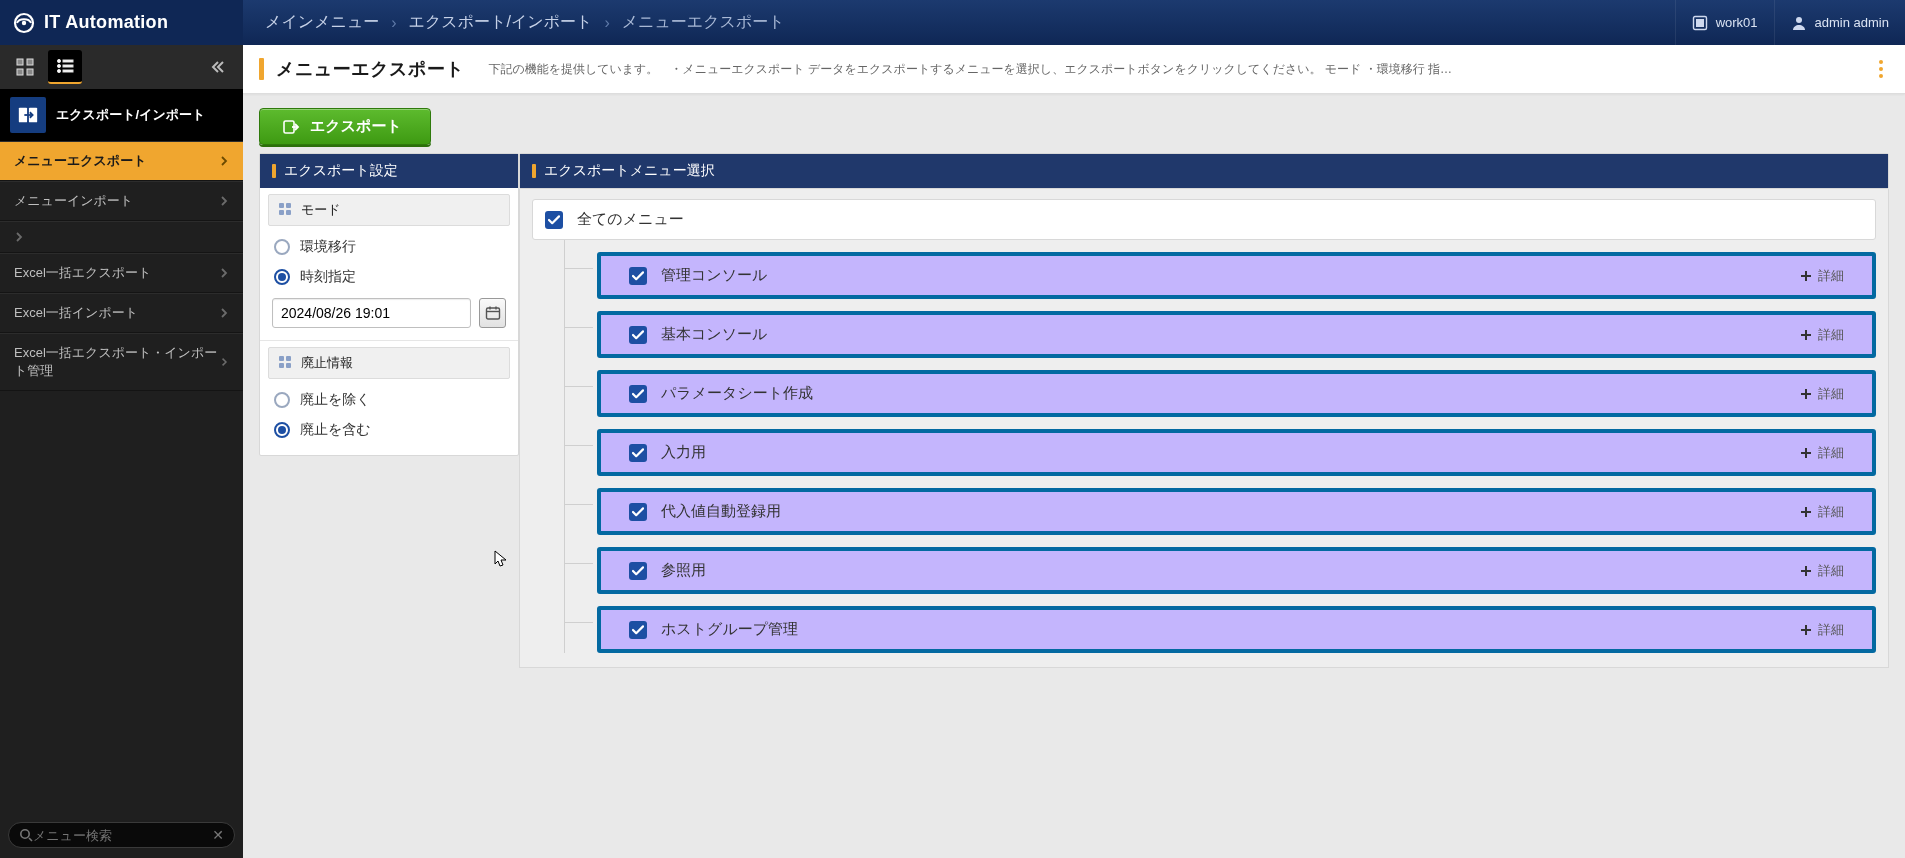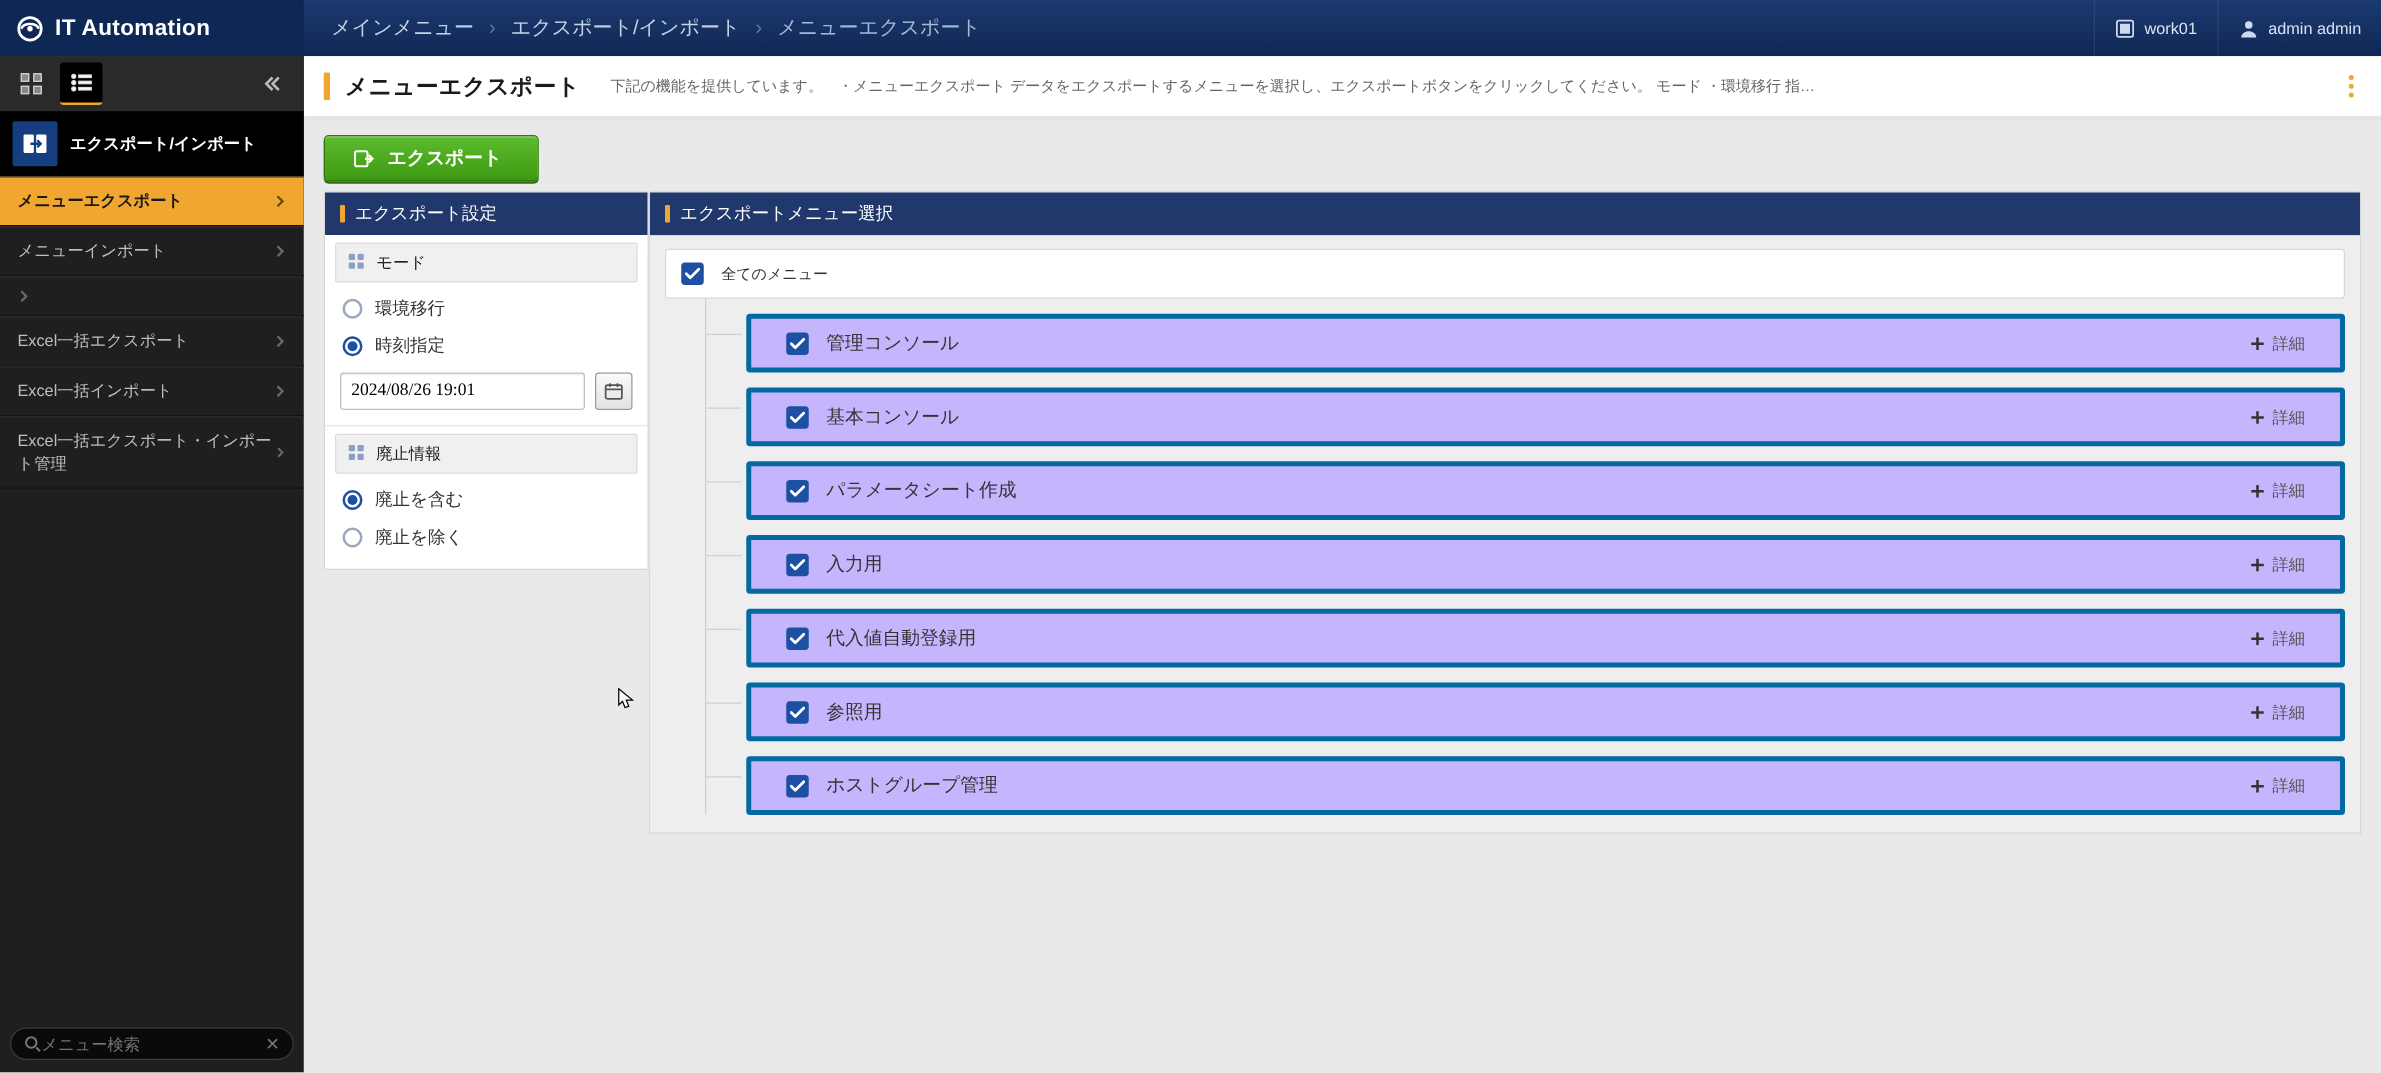--- a/index.html
+++ b/index.html
@@ -72,21 +72,21 @@
   .dots-icon { width:14px; height:14px; display:grid; grid-template-columns:repeat(2,5px); grid-template-rows:repeat(2,5px); gap:2px; }
   .dots-icon i { background:#8aa0c7; display:block; border-radius:1px; }
   .panel-body { padding:10px 12px; }
   .panel-body.tight { padding:6px 8px 10px; }
 
   .radio-line { display:flex; align-items:center; gap:10px; padding:6px 2px; cursor:pointer; font-size:14px; }
   .radio-dot { width:16px; height:16px; border:2px solid #9aa8bf; border-radius:50%; position:relative; flex:none; }
   .radio-line.selected .radio-dot { border-color:#1d4fa3; }
   .radio-line.selected .radio-dot::after { content:""; position:absolute; inset:2px; background:#1d4fa3; border-radius:50%; }
 
-  .date-row { display:flex; align-items:center; gap:8px; margin-top:6px;font-family:Liberation Serif, serif; }
+  .date-row { display:flex; align-items:center; gap:8px; margin-top:6px; }
   .date-input { flex:1; border:1px solid #bfbfbf; border-radius:3px; padding:6px 8px; font-size:14px; font-family:inherit; background:#fff; box-shadow:inset 0 1px 1px rgba(0,0,0,.08); }
   .cal-btn { width:32px; height:30px; border:1px solid #999; background:linear-gradient(#fafafa,#e2e2e2); border-radius:3px; display:flex; align-items:center; justify-content:center; cursor:pointer; }
   .cal-btn svg { width:16px; height:16px; }
 
   .right-col { flex:1; }
   .menu-select-panel { }
   .menu-list { padding:10px 12px 14px; background:#eee; border:1px solid #d8d8d8; border-top:none; }
 
   .all-row { background:#fff; border:1px solid #d8d8d8; border-radius:3px; padding:10px 12px; display:flex; align-items:center; gap:14px; }
   .tree-block { margin-left:20px; padding-left:0; }
@@ -303,48 +303,48 @@
             <div class="sub-head">
               <span class="dots-icon">
                   <i></i>
                   <i></i>
                   <i></i>
                   <i></i>
                 </span>
               <span>廃止情報</span>
             </div>
             <div style="padding:6px 4px 0;" id="discard-options">
+                <div class="radio-line">
+                  <span class="radio-dot"></span>
+                  <span>廃止を除く</span>
+                </div>
                 <div class="radio-line selected">
                   <span class="radio-dot"></span>
                   <span>廃止を含む</span>
-                </div>
-                <div class="radio-line">
-                  <span class="radio-dot"></span>
-                  <span>廃止を除く</span>
                 </div>
               </div>
           </div>
         </div>
       </div>
 
       <div class="right-col">
         <div class="panel menu-select-panel">
           <div class="panel-head">
             <span class="bar"></span>
             <span>エクスポートメニュー選択</span>
           </div>
         </div>
         <div class="menu-list">
           <div class="all-row">
             <span class="cbx">
               <svg viewBox="0 0 12 10">
                   <path d="M1 5l3.2 3.2L11 1.4" fill="none" stroke="#fff" stroke-width="2.2" stroke-linecap="round" stroke-linejoin="round"></path>
                 </svg>
             </span>
-            <span style="font-size:12px;text-align:right;">全てのメニュー</span>
+            <span style="font-size:15px;text-align:right;">全てのメニュー</span>
           </div>
           <div class="tree-block">
             <div class="tree-wrap" id="tree-wrap">
                 <div class="tree-node">
                   <div class="tree-leaf">
                     <span class="cbx">
                       <svg viewBox="0 0 12 10">
                         <path d="M1 5l3.2 3.2L11 1.4" fill="none" stroke="#fff" stroke-width="2.2" stroke-linecap="round" stroke-linejoin="round"></path>
                       </svg>
                     </span>

